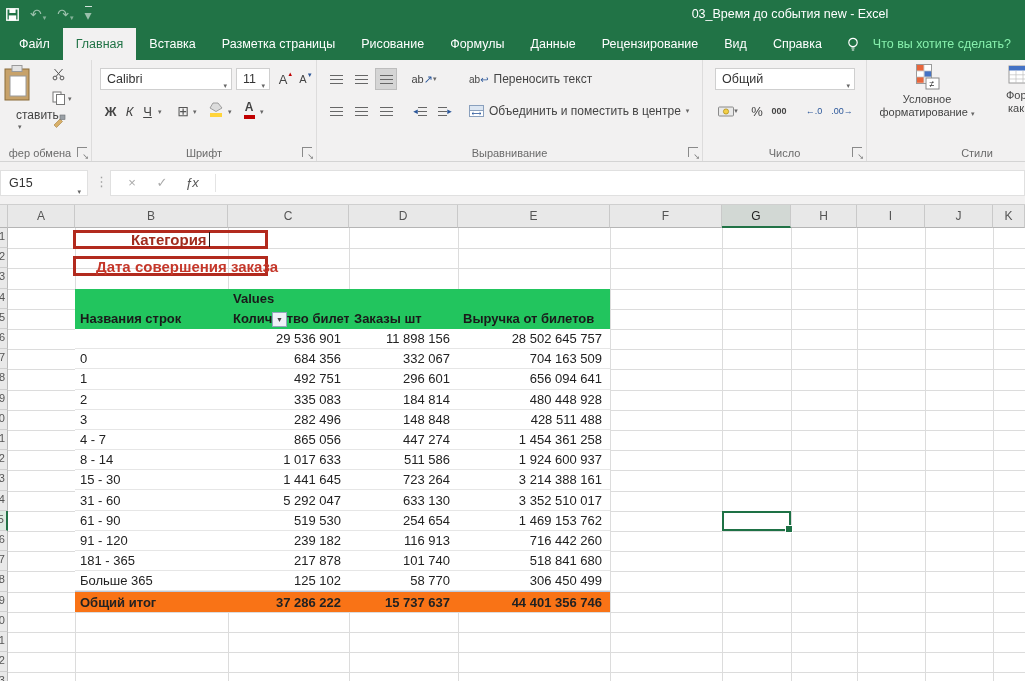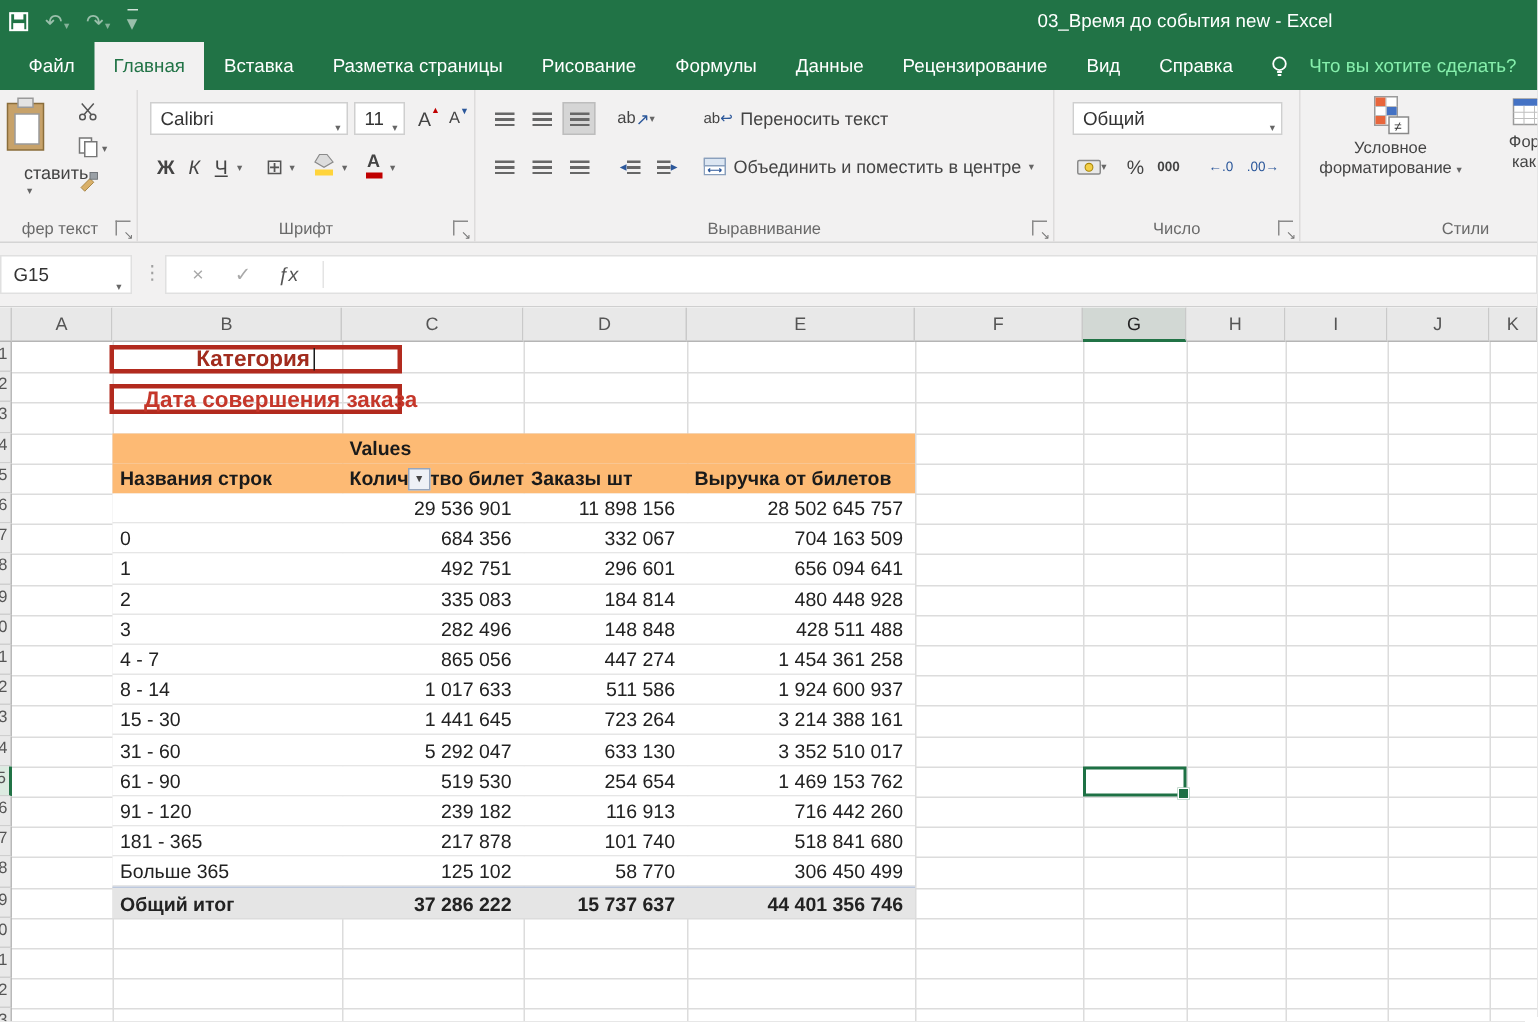--- a/index.html
+++ b/index.html
@@ -56,23 +56,23 @@
        box-sizing:border-box;overflow:hidden;}
   .rhead .num{position:absolute;right:2px;top:2px;width:30px;text-align:right;font-size:11px;color:#555;}
   .rhead.sel{background:#dcebe1;border-right:2px solid #217346;}
   .gl{position:absolute;background:#dcdcdc;}
   
   .pivot{position:absolute;z-index:3;font-size:13px;}
   .prow{display:flex;box-sizing:border-box;}
   .pcell{box-sizing:border-box;overflow:hidden;white-space:nowrap;display:flex;align-items:center;}
   .pcell.num{justify-content:flex-end;padding-right:8px;}
   .pcell.lab{padding-left:5px;}
-  .prow.hdr{background:#fdba74;font-weight:bold;color:#1a1a1a;}
+  .prow.hdr{background:#22c55e;font-weight:bold;color:#1a1a1a;}
   .prow.data{background:#fff;border-bottom:1px solid #e6e6e6;}
-  .prow.total{background:#e5e5e5;font-weight:bold;border-top:1px solid #bcc8dd;}
+  .prow.total{background:#f97316;font-weight:bold;border-top:1px solid #bcc8dd;}
   .filterbtn{position:absolute;width:15px;height:15px;background:#eef1f6;border:1px solid #95a5bd;box-sizing:border-box;
        font-size:7px;color:#444;text-align:center;line-height:13px;z-index:4;}
   
   .anno-box{position:absolute;z-index:6;border:3px solid #b22a1e;box-sizing:border-box;display:flex;align-items:center;}
   .anno-text{font-weight:bold;font-size:15px;white-space:nowrap;line-height:1;}
   .cursorbar{display:inline-block;width:1.5px;height:15px;background:#1a1a1a;margin-left:2px;vertical-align:text-bottom;}
   
   .selcell{position:absolute;z-index:5;border:2px solid #1e7145;box-sizing:border-box;}
   .selcell .handle{position:absolute;right:-4px;bottom:-4px;width:6px;height:6px;background:#1e7145;border:1px solid #fff;}
   svg{display:block;}
@@ -145,21 +145,21 @@
             <rect x="4.5" y="3.5" width="8" height="10" fill="#fff" stroke="#777"></rect>
           </svg>
         <span class="caret" style="position:absolute;left:16px;top:4px;">▾</span>
       </div>
       <div style="position:absolute;left:52px;top:54px;">
         <svg width="14" height="14" viewBox="0 0 14 14">
             <path d="M2 11 L8 5 L10.5 7.5 L4.5 13.5 Z" fill="#d9b069" stroke="#a2803f" stroke-width="0.6"></path>
             <rect x="8" y="1" width="5" height="4.5" fill="#9aa0a6" stroke="#6a6f74" stroke-width="0.6"></rect>
           </svg>
       </div>
-      <div class="glabel" style="width:80px;">фер текст</div>
+      <div class="glabel" style="width:80px;">фер обмена</div>
       <div class="launcher">
           <span>↘</span>
         </div>
     </div>
 
     <div class="rgroup" style="left:92px;width:225px;">
       <div class="select" style="left:8px;top:8px;width:132px;">
         <span>Calibri</span><span class="caret">▾</span>
       </div>
       <div class="select" style="left:144px;top:8px;width:34px;">

